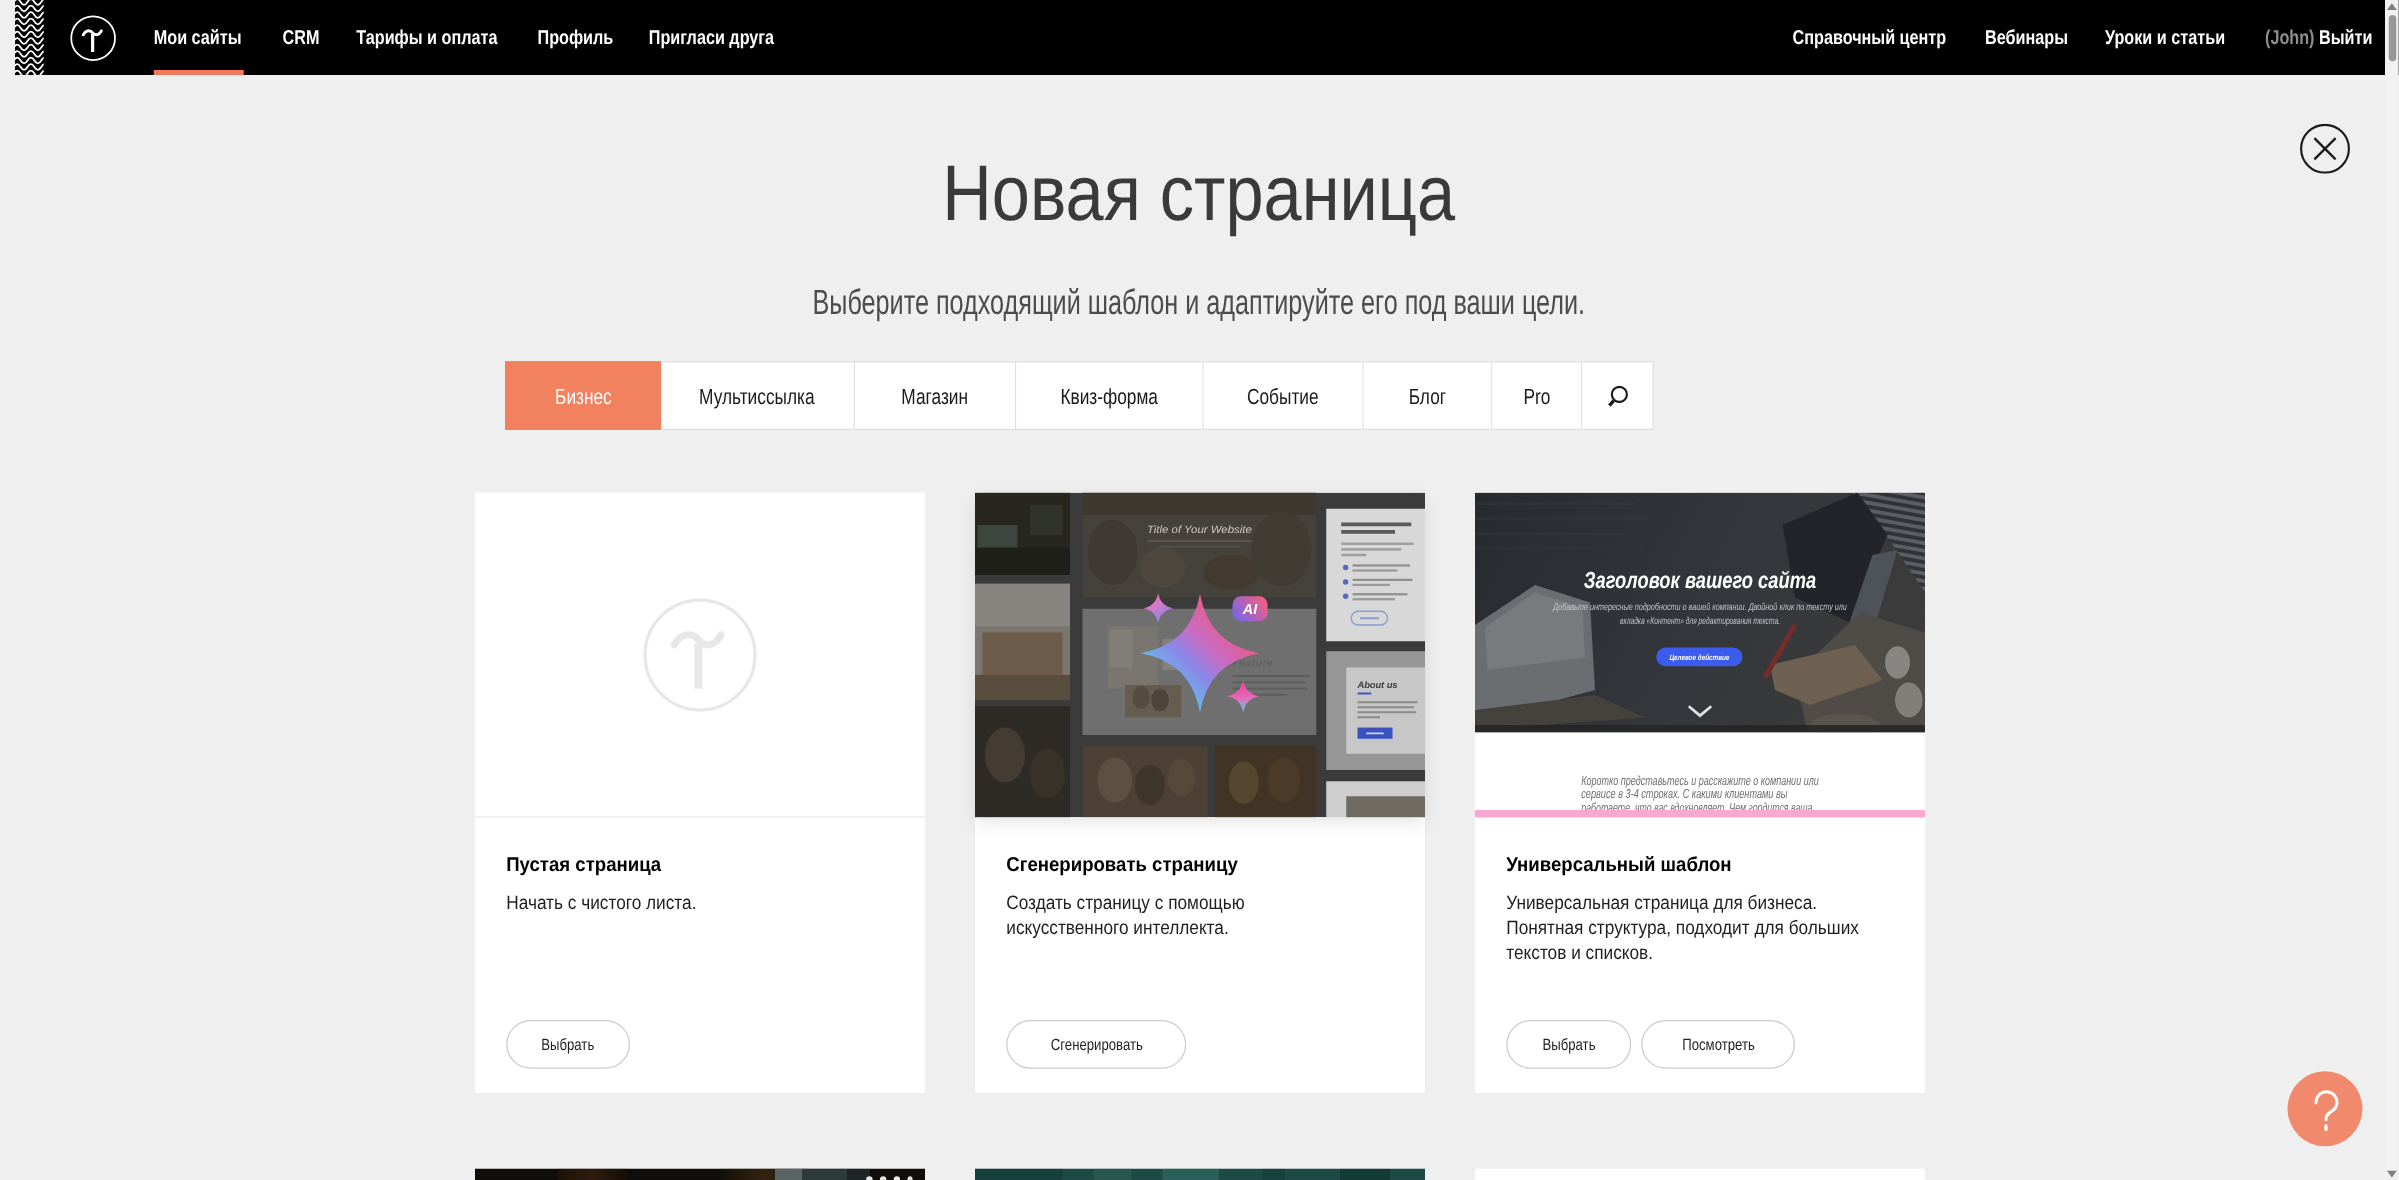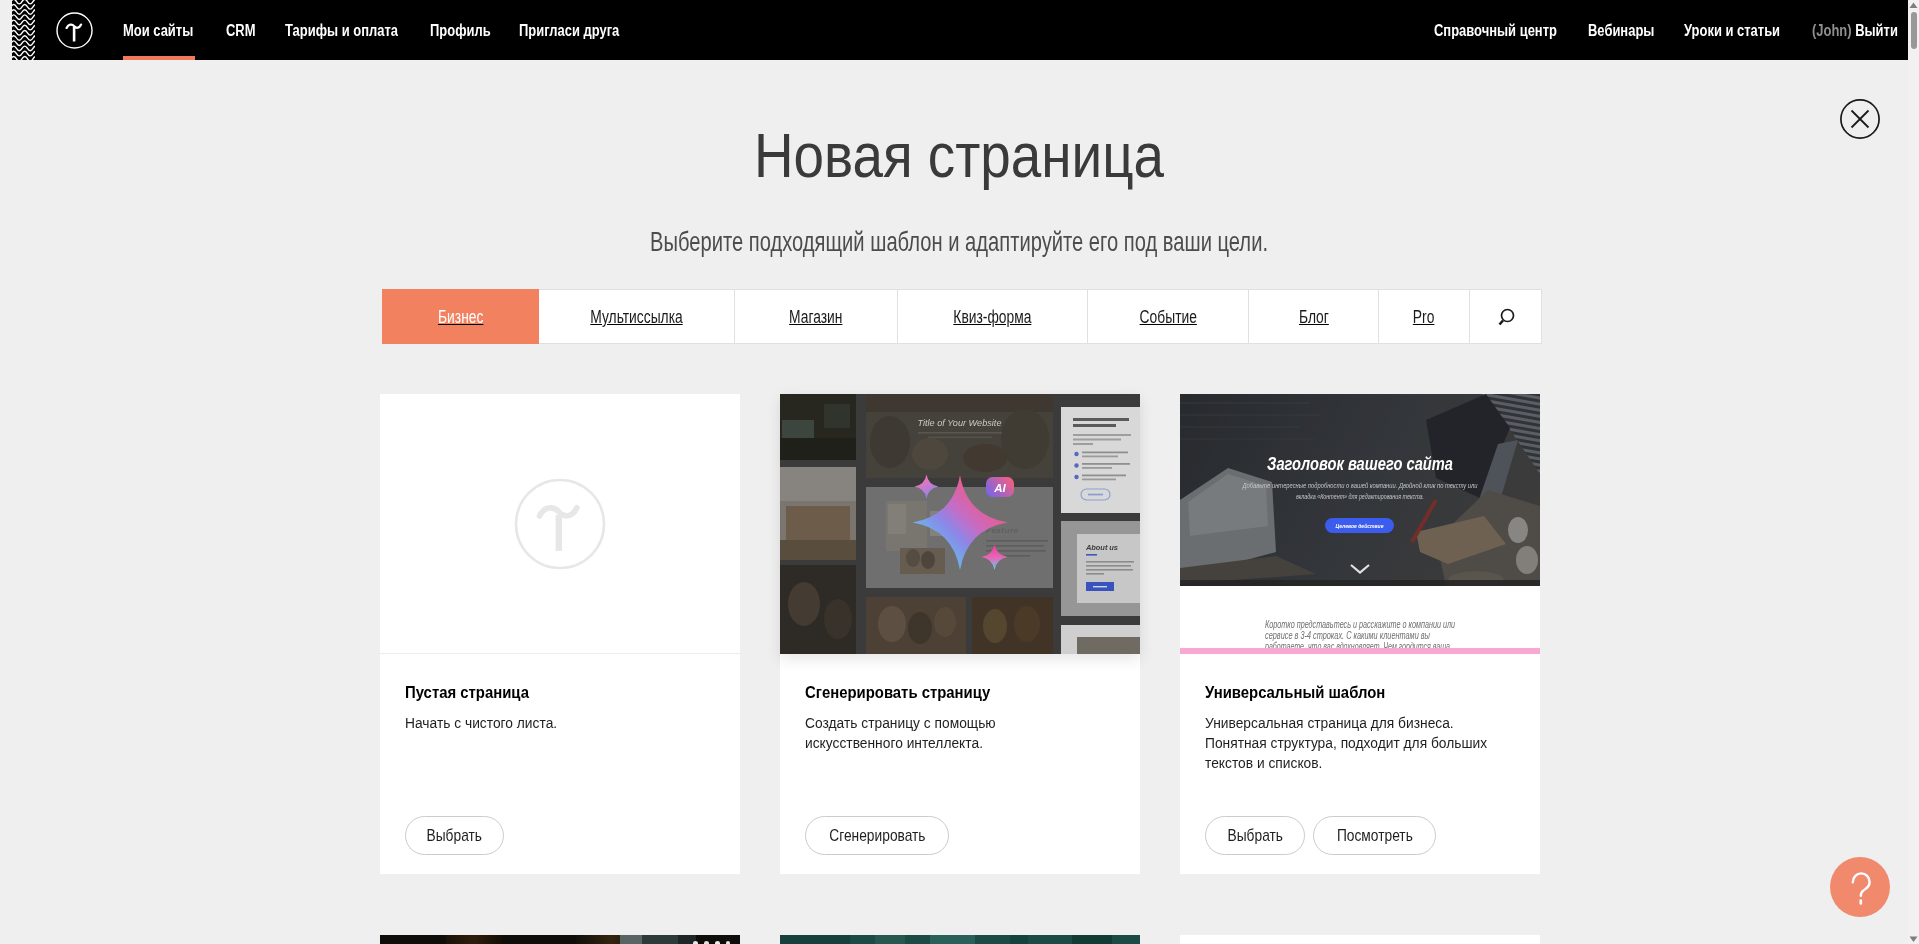--- a/index.html
+++ b/index.html
@@ -22,36 +22,36 @@
 
   
   #title { position:absolute; left:0; top:119px; width:1919px; text-align:center;
     font-size:63px; font-weight:400; color:#3a3a3a;
     transform:translateX(-0.5px) scaleX(0.87); transform-origin:center; }
   #subtitle { position:absolute; left:0; top:226px; width:1919px; text-align:center;
     font-size:28px; font-weight:400; color:#4c4c4c;
     transform:translateX(-0.5px) scaleX(0.72); transform-origin:center; }
 
   
-  #tabs { position:absolute; left:382px; top:289px; width:1160px; height:55px; display:flex;text-decoration:underline; }
+  #tabs { position:absolute; left:404px; top:289px; width:919px; height:55px; display:flex; }
   .tab { height:55px; background:#fff; border:1px solid #e0e0e0; border-left:none;
     display:flex; align-items:center; justify-content:center; font-size:17.5px; color:#1a1a1a; padding-top:2px; }
   .tab span { transform:scaleX(0.79); transform-origin:center; display:block; white-space:nowrap; }
   .tab.first { border-left:1px solid #e0e0e0; }
   .tab.active { background:#f2815f; color:#fff; border-color:#f2815f; }
 
   
   .card { position:absolute; top:394px; width:360px; height:480px; background:#fff; }
   .thumb { position:absolute; left:0; top:0; width:360px; height:260px; overflow:hidden;font-style:italic; }
   .ctitle { position:absolute; left:25px; top:290px; font-size:16px; font-weight:bold; color:#000;
     transform:scaleX(0.93); transform-origin:left top; white-space:nowrap; }
   .cdesc2 { position:absolute; left:25px; top:319px; font-size:15.5px; color:#1f1f1f; line-height:20px;
     transform:scaleX(0.89); transform-origin:left top; white-space:nowrap; }
   .btn { position:absolute; top:422px; height:39px; border:1px solid #cccccc; border-radius:20px;
-    background:#fff; font-size:17px; color:#1f1f1f; display:flex; align-items:center; justify-content:center; }
+    background:#fff; font-size:13px; color:#1f1f1f; display:flex; align-items:center; justify-content:center; }
   .btn span { transform:scaleX(0.81); transform-origin:center; display:block; white-space:nowrap; }
 
   
   .stub { position:absolute; top:935px; width:360px; height:100px; }
 
   
   #help { position:absolute; left:1830px; top:857px; width:60px; height:60px; border-radius:50%;
     background:#f18a6d; }
 
   

